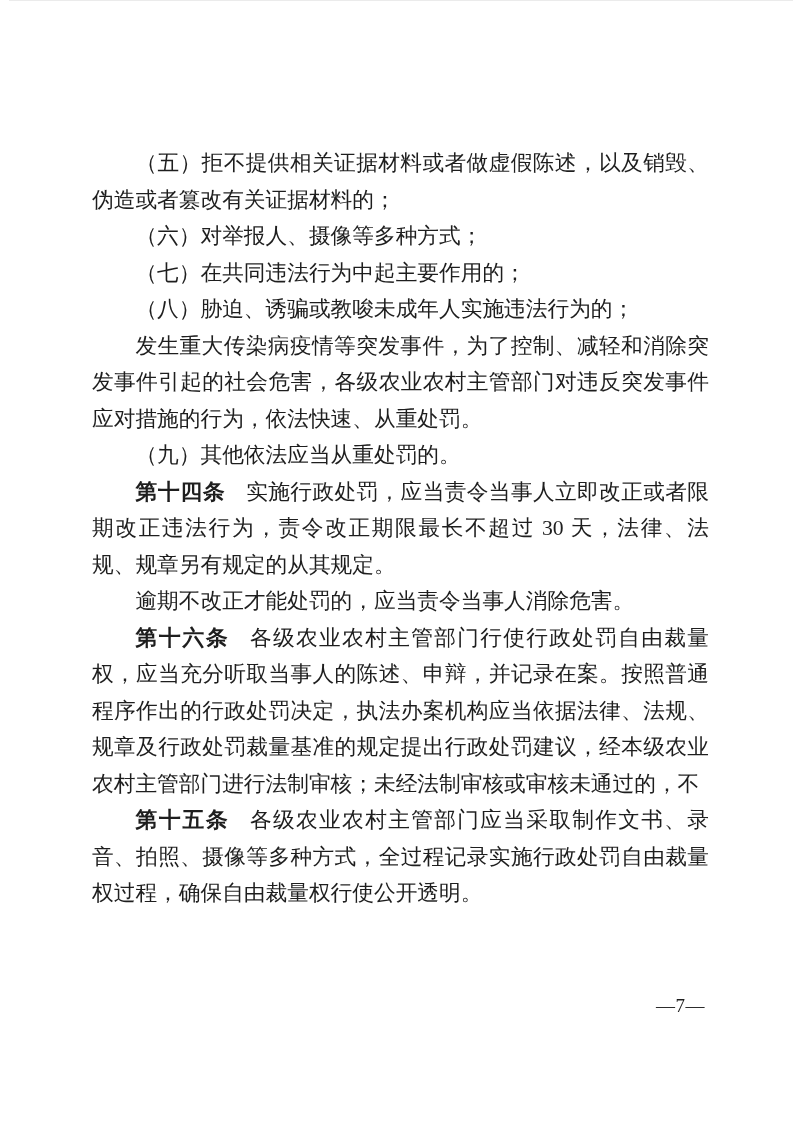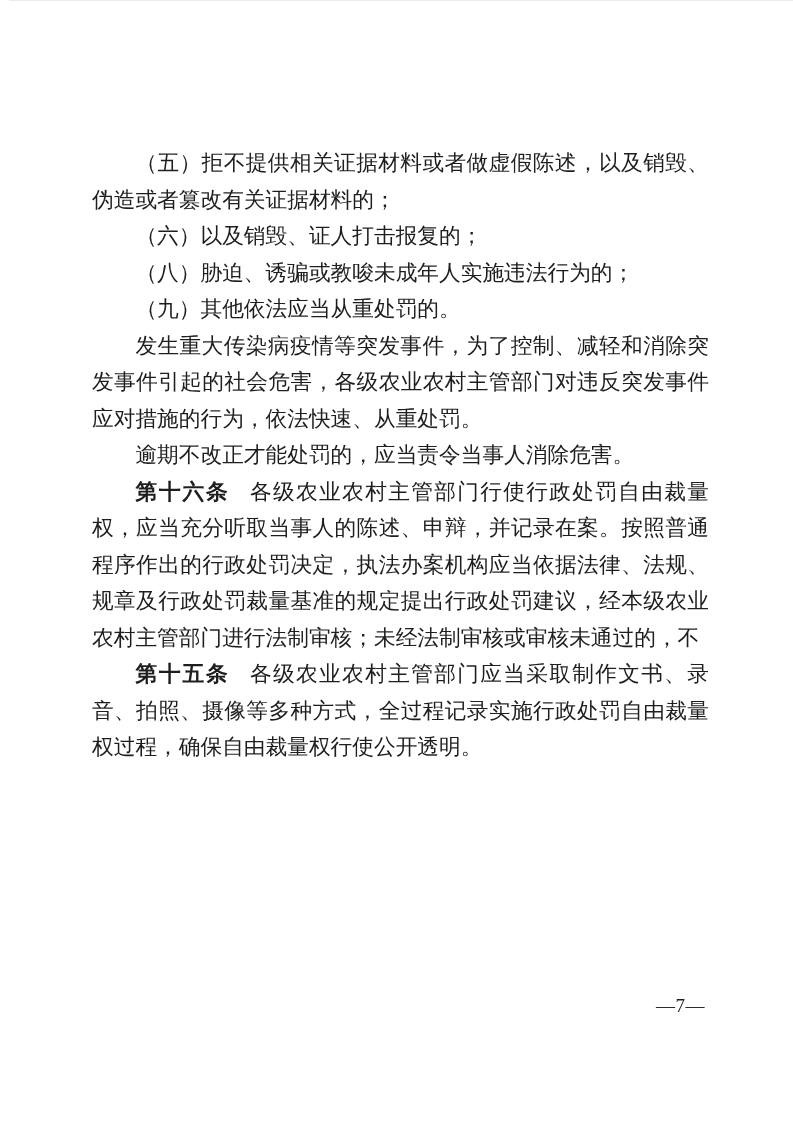--- a/index.html
+++ b/index.html
@@ -55,22 +55,24 @@
     color: #1e1e1e;
     letter-spacing: 0.5px;
   }
 </style>
 </head>
 <body>
 
 <div class="page">
   <div class="text-block">
       <p class="para">（五）拒不提供相关证据材料或者做虚假陈述，以及销毁、伪造或者篡改有关证据材料的；</p>
-      <p class="para">（六）以及销毁、证人打击报复的；</p>
+      <p class="para">（六）对举报人、摄像等多种方式；</p>
+      <p class="para">（七）在共同违法行为中起主要作用的；</p>
       <p class="para">（八）胁迫、诱骗或教唆未成年人实施违法行为的；</p>
+      <p class="para">发生重大传染病疫情等突发事件，为了控制、减轻和消除突发事件引起的社会危害，各级农业农村主管部门对违反突发事件应对措施的行为，依法快速、从重处罚。</p>
       <p class="para">（九）其他依法应当从重处罚的。</p>
-      <p class="para">发生重大传染病疫情等突发事件，为了控制、减轻和消除突发事件引起的社会危害，各级农业农村主管部门对违反突发事件应对措施的行为，依法快速、从重处罚。</p>
+      <p class="para"><b class="lead">第十四条</b>实施行政处罚，应当责令当事人立即改正或者限期改正违法行为，责令改正期限最长不超过 30 天，法律、法规、规章另有规定的从其规定。</p>
       <p class="para">逾期不改正才能处罚的，应当责令当事人消除危害。</p>
       <p class="para"><b class="lead">第十六条</b>各级农业农村主管部门行使行政处罚自由裁量权，应当充分听取当事人的陈述、申辩，并记录在案。按照普通程序作出的行政处罚决定，执法办案机构应当依据法律、法规、规章及行政处罚裁量基准的规定提出行政处罚建议，经本级农业农村主管部门进行法制审核；未经法制审核或审核未通过的，不</p>
       <p class="para"><b class="lead">第十五条</b>各级农业农村主管部门应当采取制作文书、录音、拍照、摄像等多种方式，全过程记录实施行政处罚自由裁量权过程，确保自由裁量权行使公开透明。</p>
     </div>
   <div class="page-number">—7—</div>
 </div>
 
 </body></html>

